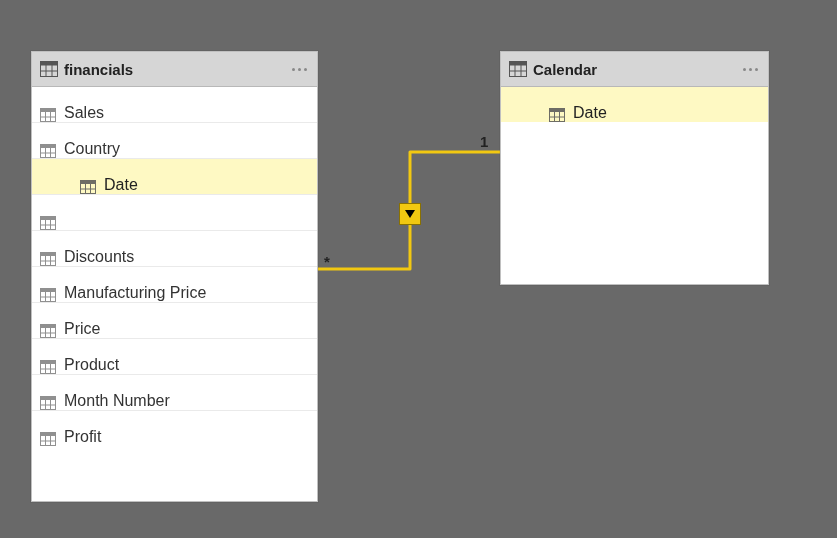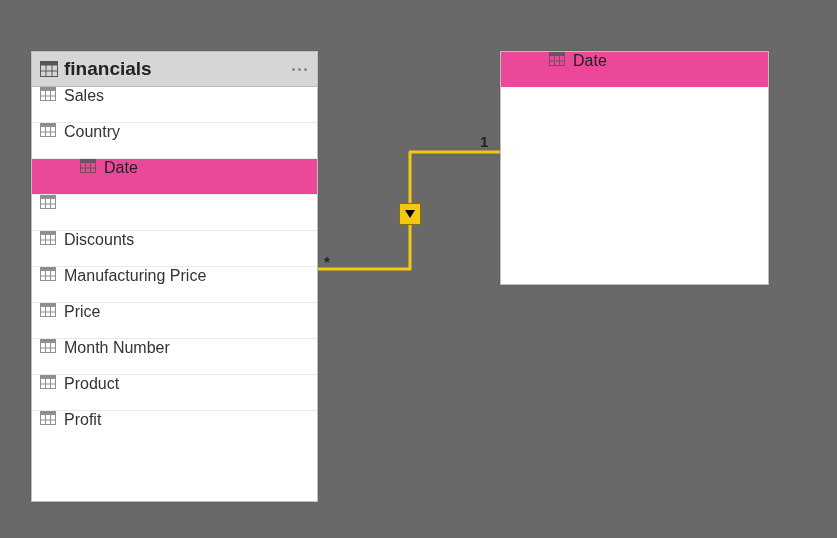--- a/index.html
+++ b/index.html
@@ -22,21 +22,21 @@
     background: #d6d6d6;
     border-bottom: 1px solid #b8b8b8;
     height: 34px;
     display: flex;
     align-items: center;
     padding: 0 8px;
     position: relative;
   }
   .table-title {
     font-weight: 600;
-    font-size: 19px;
+    font-size: 15px;
     color: #222;
     margin-left: 6px;
   }
   .ellipsis {
     position: absolute;
     right: 10px;
     top: 0;
     height: 100%;
     display: flex;
     align-items: center;
@@ -60,32 +60,32 @@
   .table-body::-webkit-scrollbar-thumb {
     background: #bfbfbf;
     border-radius: 5px;
   }
   .table-body::-webkit-scrollbar-track {
     background: #f0f0f0;
   }
   .field-row {
     height: 35px;
     display: flex;
-    align-items: flex-start;
+    align-items: flex-end;
     padding: 0 8px;
     font-size: 16px;
     color: #333;
     border-bottom: 1px solid #eaeaea;
     cursor: pointer;
   }
   .field-row:last-child {
     border-bottom: none;
   }
   .field-row.highlight {
-    background: #ec4899;
+    background: #fef9c3;
     color: #222;
     padding-left: 48px;
   }
   .field-label {
     margin-left: 8px;
   }
   .icon-table-header {
     width: 18px;
     height: 16px;
     flex-shrink: 0;
@@ -232,46 +232,61 @@
         <span class="field-label">Price</span>
       </div>
       <div class="field-row">
         <svg class="icon-field" viewBox="0 0 16 14">
           <rect x="0.5" y="0.5" width="15" height="13" fill="none" stroke="#555" stroke-width="1"></rect>
           <rect x="0.5" y="0.5" width="15" height="3.5" fill="#555"></rect>
           <line x1="5.5" y1="0" x2="5.5" y2="14" stroke="#555" stroke-width="1"></line>
           <line x1="10.5" y1="0" x2="10.5" y2="14" stroke="#555" stroke-width="1"></line>
           <line x1="0" y1="9" x2="16" y2="9" stroke="#555" stroke-width="1"></line>
         </svg>
+        <span class="field-label">Product</span>
+      </div>
+      <div class="field-row">
+        <svg class="icon-field" viewBox="0 0 16 14">
+          <rect x="0.5" y="0.5" width="15" height="13" fill="none" stroke="#555" stroke-width="1"></rect>
+          <rect x="0.5" y="0.5" width="15" height="3.5" fill="#555"></rect>
+          <line x1="5.5" y1="0" x2="5.5" y2="14" stroke="#555" stroke-width="1"></line>
+          <line x1="10.5" y1="0" x2="10.5" y2="14" stroke="#555" stroke-width="1"></line>
+          <line x1="0" y1="9" x2="16" y2="9" stroke="#555" stroke-width="1"></line>
+        </svg>
         <span class="field-label">Month Number</span>
       </div>
       <div class="field-row">
         <svg class="icon-field" viewBox="0 0 16 14">
           <rect x="0.5" y="0.5" width="15" height="13" fill="none" stroke="#555" stroke-width="1"></rect>
           <rect x="0.5" y="0.5" width="15" height="3.5" fill="#555"></rect>
           <line x1="5.5" y1="0" x2="5.5" y2="14" stroke="#555" stroke-width="1"></line>
           <line x1="10.5" y1="0" x2="10.5" y2="14" stroke="#555" stroke-width="1"></line>
           <line x1="0" y1="9" x2="16" y2="9" stroke="#555" stroke-width="1"></line>
         </svg>
-        <span class="field-label">Product</span>
-      </div>
-      <div class="field-row">
-        <svg class="icon-field" viewBox="0 0 16 14">
-          <rect x="0.5" y="0.5" width="15" height="13" fill="none" stroke="#555" stroke-width="1"></rect>
-          <rect x="0.5" y="0.5" width="15" height="3.5" fill="#555"></rect>
-          <line x1="5.5" y1="0" x2="5.5" y2="14" stroke="#555" stroke-width="1"></line>
-          <line x1="10.5" y1="0" x2="10.5" y2="14" stroke="#555" stroke-width="1"></line>
-          <line x1="0" y1="9" x2="16" y2="9" stroke="#555" stroke-width="1"></line>
-        </svg>
         <span class="field-label">Profit</span>
       </div>
     </div>
 </div>
 
 <div class="table-card" style="left:500px; top:51px; width:267px; height:232px;">
+  <div class="table-header">
+    <svg class="icon-table-header" viewBox="0 0 18 16">
+      <rect x="0.5" y="0.5" width="17" height="15" fill="none" stroke="#555" stroke-width="1"></rect>
+      <rect x="0.5" y="0.5" width="17" height="4" fill="#555"></rect>
+      <line x1="6" y1="0" x2="6" y2="16" stroke="#555" stroke-width="1"></line>
+      <line x1="12" y1="0" x2="12" y2="16" stroke="#555" stroke-width="1"></line>
+      <line x1="0" y1="10" x2="18" y2="10" stroke="#555" stroke-width="1"></line>
+    </svg>
+    <span class="table-title">Calendar</span>
+    <div class="ellipsis">
+      <span></span>
+        <span></span>
+        <span></span>
+    </div>
+  </div>
   <div class="table-body" id="calendar-body">
       <div class="field-row highlight">
         <svg class="icon-field" viewBox="0 0 16 14">
           <rect x="0.5" y="0.5" width="15" height="13" fill="none" stroke="#555" stroke-width="1"></rect>
           <rect x="0.5" y="0.5" width="15" height="3.5" fill="#555"></rect>
           <line x1="5.5" y1="0" x2="5.5" y2="14" stroke="#555" stroke-width="1"></line>
           <line x1="10.5" y1="0" x2="10.5" y2="14" stroke="#555" stroke-width="1"></line>
           <line x1="0" y1="9" x2="16" y2="9" stroke="#555" stroke-width="1"></line>
         </svg>
         <span class="field-label">Date</span>

